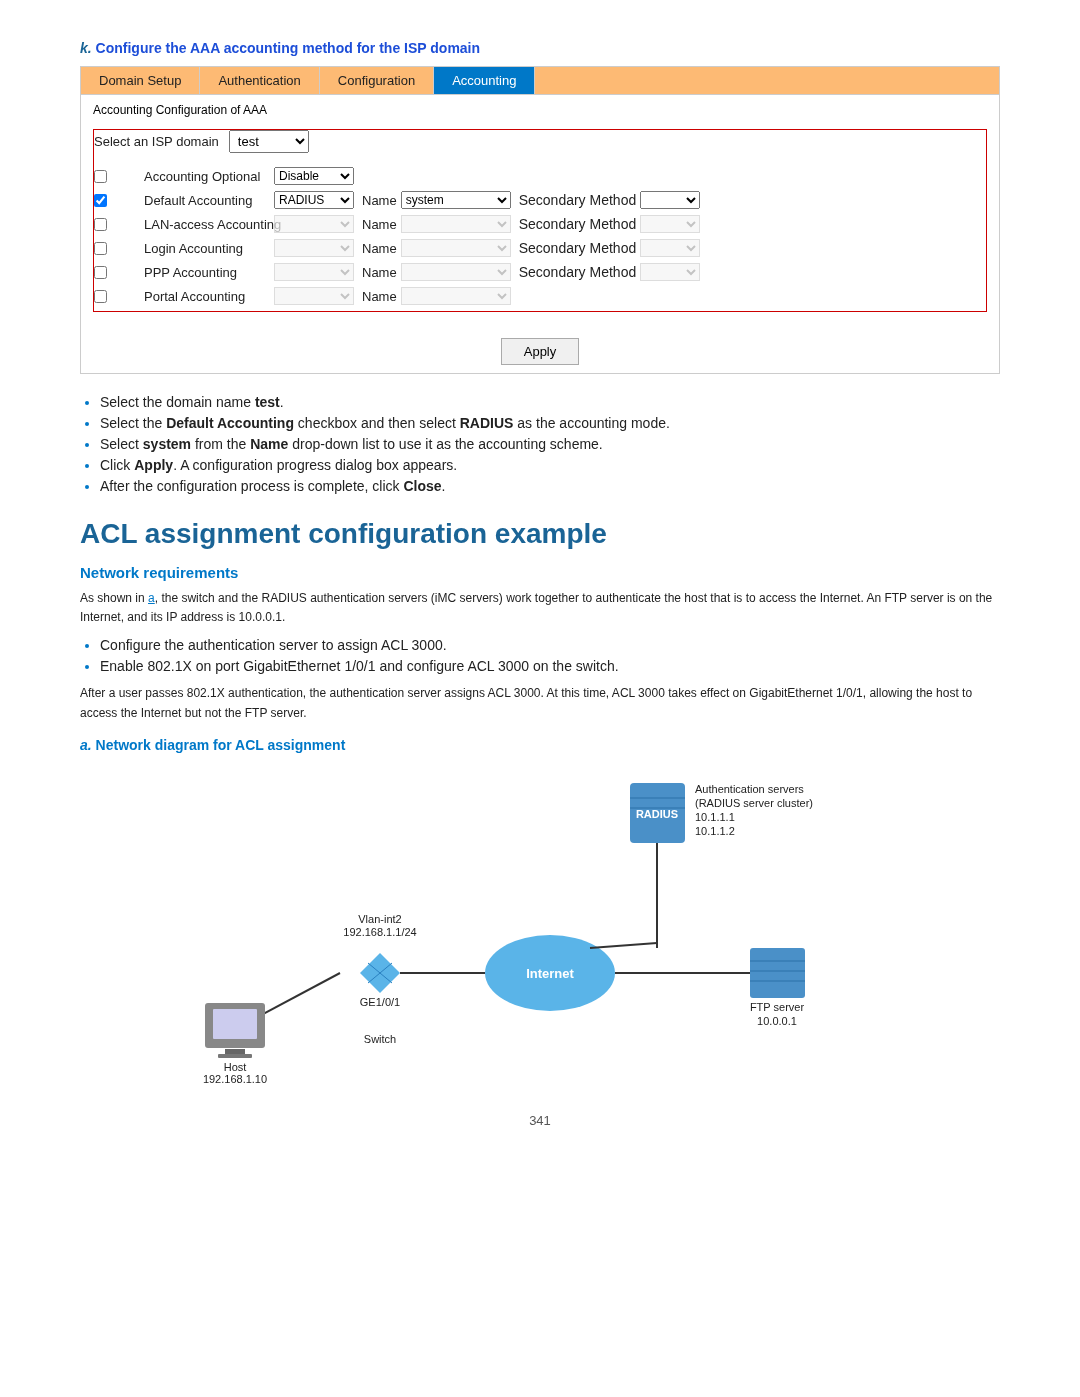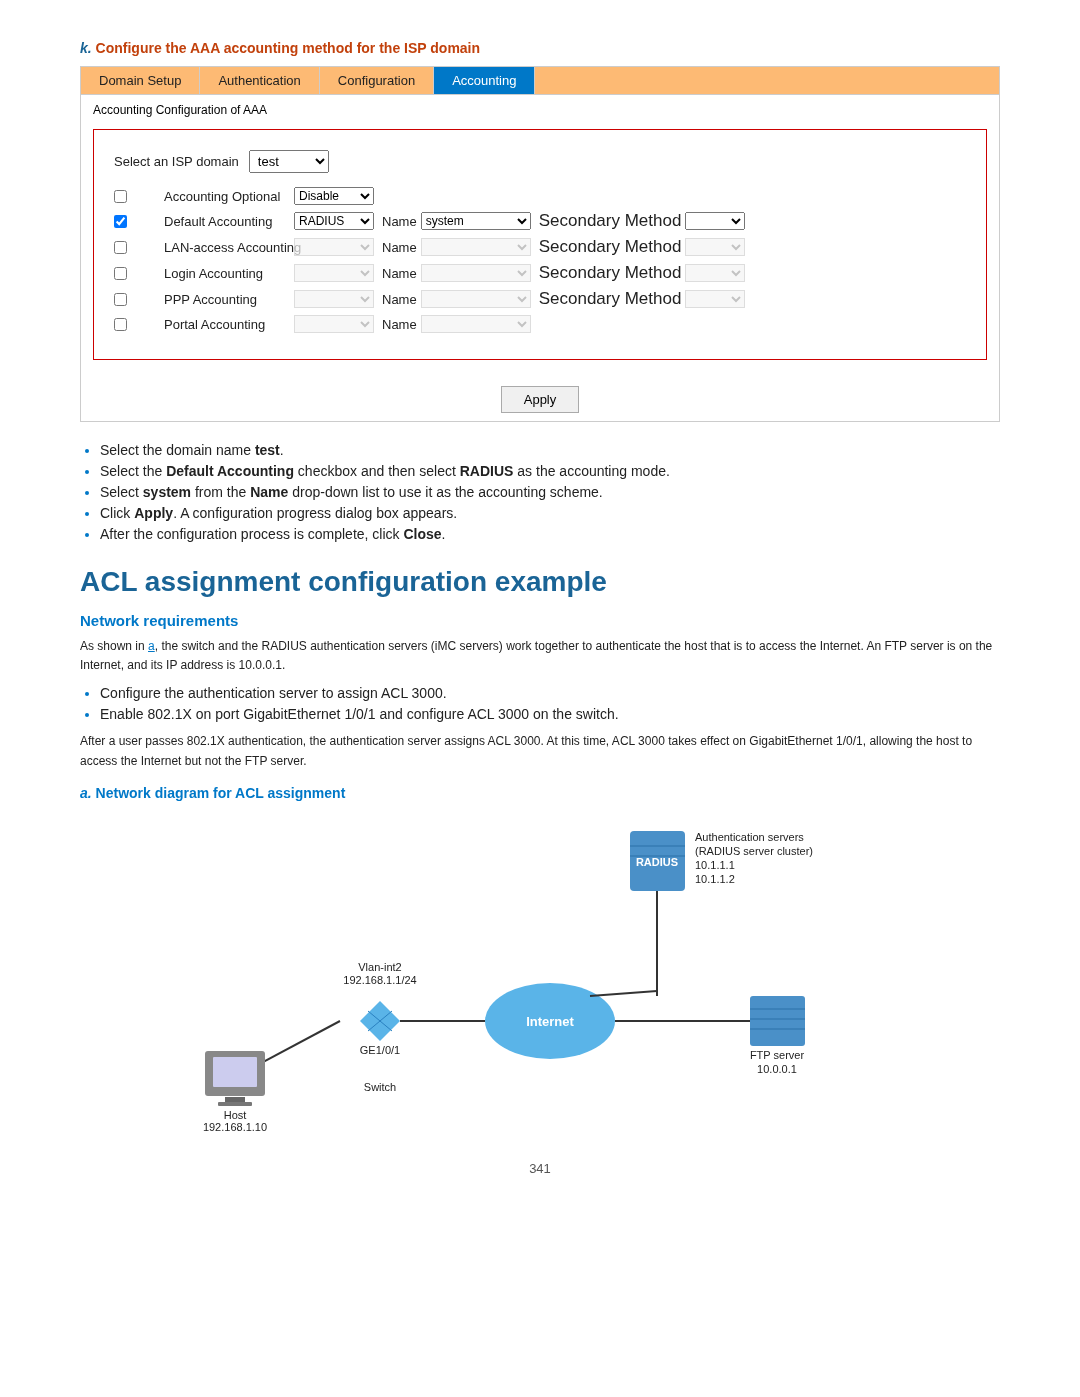--- a/index.html
+++ b/index.html
@@ -34,21 +34,21 @@
       color: #fff;
     }
     .aaa-config-label {
       font-size: 12px;
       padding: 8px 12px 4px 12px;
       color: #000000;
     }
     .aaa-inner-box {
       border: 1px solid #c00;
       margin: 8px 12px 12px 12px;
-      padding: 20px;
+      padding: 0;
     }
     .isp-domain-row {
       display: flex;
       align-items: center;
       margin-bottom: 14px;
     }
     .isp-domain-row label {
       font-size: 13px;
       margin-right: 10px;
       white-space: nowrap;
@@ -83,21 +83,21 @@
     .accounting-row .name-label {
       margin: 0 4px;
       font-size: 13px;
     }
     .accounting-row select.name-select {
       width: 110px;
       font-size: 12px;
     }
     .accounting-row .secondary-label {
       margin-left: 8px;
-      font-size: 17px;
+      font-size: 14px;
       white-space: nowrap;
     }
     .accounting-row select.secondary-select {
       width: 60px;
       font-size: 12px;
       margin-left: 4px;
     }
 
     .apply-row {
       text-align: center;
@@ -175,21 +175,21 @@
     select:disabled {
       background: #f5f5f5;
       color: #aaa;
     }
   </style>
 </head>
 <body>
 
 <div style="margin-bottom:10px;">
   <span style="font-style:italic;font-weight:bold;color:#1a6496;">k.</span>
-  <span style="font-weight:bold;color:#c2410c;font-size:14px;">Configure the AAA accounting method for the ISP domain</span>
+  <span style="font-weight:bold;color:#1d4ed8;font-size:14px;">Configure the AAA accounting method for the ISP domain</span>
 </div>
 
 <div class="aaa-box">
 
   <div class="aaa-tabs">
     <div class="aaa-tab">Domain Setup</div>
     <div class="aaa-tab">Authentication</div>
     <div class="aaa-tab">Configuration</div>
     <div class="aaa-tab active">Accounting</div>
   </div>

